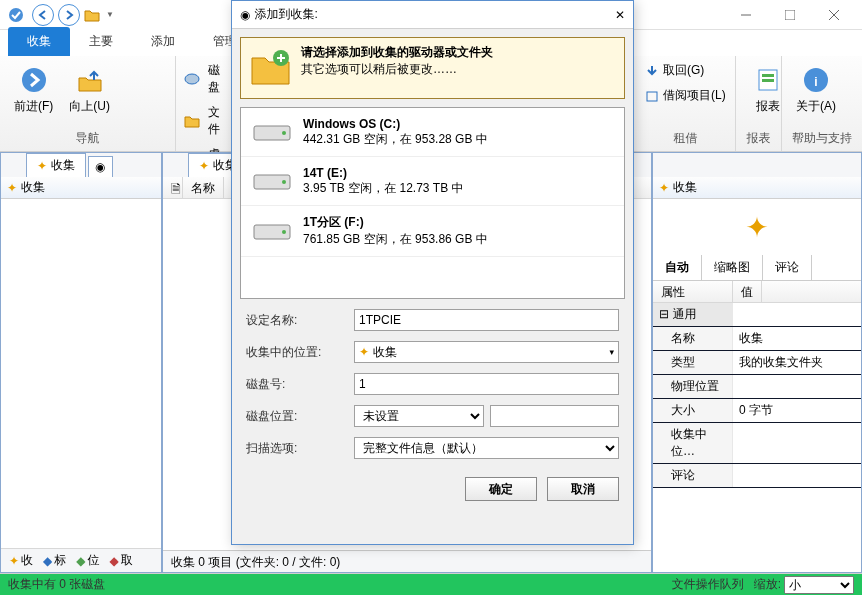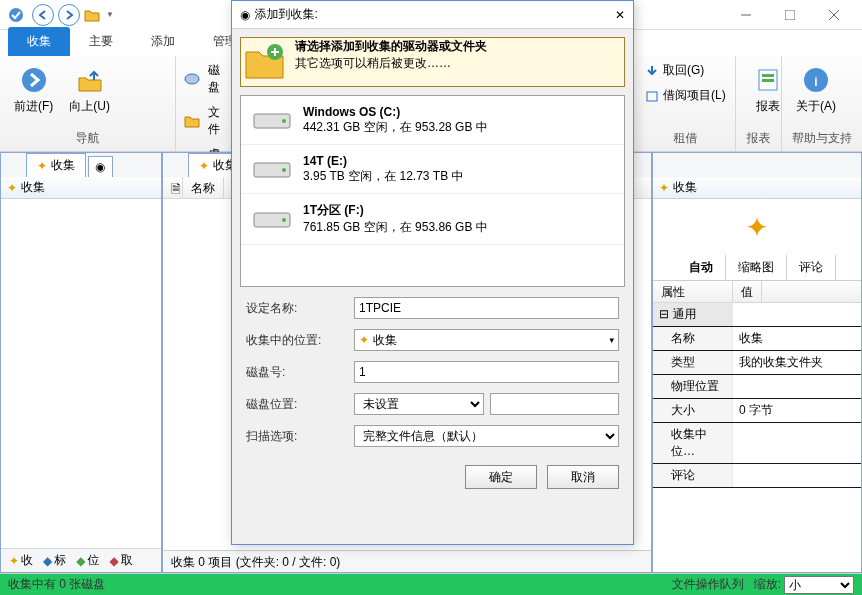--- a/index.html
+++ b/index.html
@@ -40,46 +40,46 @@
 .panel-bottom-tabs .bt { display: flex; align-items: center; gap: 2px; padding: 2px 4px; }
 
 .left-panel { width: 162px; }
 .mid-panel { flex: 1; }
 .right-panel { width: 210px; }
 
 .statusbar { height: 22px; background: #22c55e; border-top: 1px solid #d0d0d0; display: flex; align-items: center; padding: 0 8px; position: absolute; bottom: 0; left: 0; right: 0; color:#333;}
 .statusbar .flex-spacer { flex: 1; }
 .subtabs { display: flex; border-bottom:1px solid #ccc; background:#fff;}
 .subtabs span { padding: 4px 12px; border-right:1px solid #ccc; }
-.subtabs span.active { font-weight: bold; margin-left: 24px; }
+.subtabs span.active { font-weight: bold; }
 .prop-grid { font-size: 12px; }
 .prop-row { display: flex; border-bottom: 1px solid #0f172a; }
 .prop-row .k { width: 80px; padding: 3px 6px; background: #f5f5f5; border-right:1px solid #e8e8e8;}
 .prop-row .v { flex:1; padding: 3px 6px; }
 .star-area { height:56px; display:flex; align-items:center; justify-content:center; background:#fff;}
 
 
 .modal { position: absolute; left: 231px; top: 0; width: 403px; height: 545px; background: #f0f0f0; border: 1px solid #5a8fce; box-shadow: 2px 2px 12px rgba(0,0,0,.2); display:flex; flex-direction:column;}
 .modal-title { height: 28px; background: #fff; display:flex; align-items:center; padding: 0 8px; gap:4px; border-bottom:1px solid #d0d0d0;}
 .modal-title .flex-spacer{flex:1;}
-.modal-banner { margin:8px; border:1px solid #a08030; background: #fff9e0; display:flex; gap:6px; }
+.modal-banner { margin:8px; border:1px solid #a08030; background: #fff9e0; display:flex; padding:6px; gap:6px; }
 .modal-banner .bico { width:48px;height:48px;display:flex;align-items:center;justify-content:center;}
 .drive-list { margin:0 8px; border:1px solid #a0a0a0; background:#fff; height:192px; overflow-y:scroll; }
 .drive-item { display:flex; align-items:center; gap:10px; padding:8px 10px; border-bottom:1px solid #eee; }
 .drive-item.selected { background:#b3dbff; outline:1px dotted #4080c0; outline-offset:-3px;}
 .drive-item .dico { width:42px; height:32px; display:flex;align-items:center;justify-content:center;}
 .drive-item .dtxt b { font-weight:bold; display:block;}
 .form-area { padding:10px 14px; display:grid; grid-template-columns: 100px 1fr; row-gap:10px; column-gap:8px; align-items:center;}
 .form-area label { color:#333; }
 .form-area input, .form-area select { height:22px; border:1px solid #a0a0a0; padding:2px 4px; width:100%; background:#fff;}
 .form-area .twocol { display:flex; gap:6px;}
 .form-area .twocol select{flex:1;} .form-area .twocol input{flex:1;}
 .collect-combo { display:flex; align-items:center; border:1px solid #a0a0a0; background:#fff; height:22px; padding:0 4px; gap:4px;}
 .modal-buttons { padding: 8px 14px 14px; display:flex; justify-content:flex-end; gap:10px;}
-.modal-buttons button { min-width:72px; height:24px; border:1px solid #888; background:linear-gradient(#fff,#e8e8e8); cursor:pointer;}
+.modal-buttons button { min-width:72px; height:24px; border:1px solid #888; background:linear-gradient(#fff,#e8e8e8); cursor:pointer;font-weight:bold;}
 
 .star-icon { color:#e8a000; }
 svg { display:block; }
 .midstatus{height:22px;border-top:1px solid #ccc; background:#f5f6f8; padding:3px 8px;}
 </style>
 </head>
 <body>
 
 <div class="titlebar">
   <span class="icon-slot">

